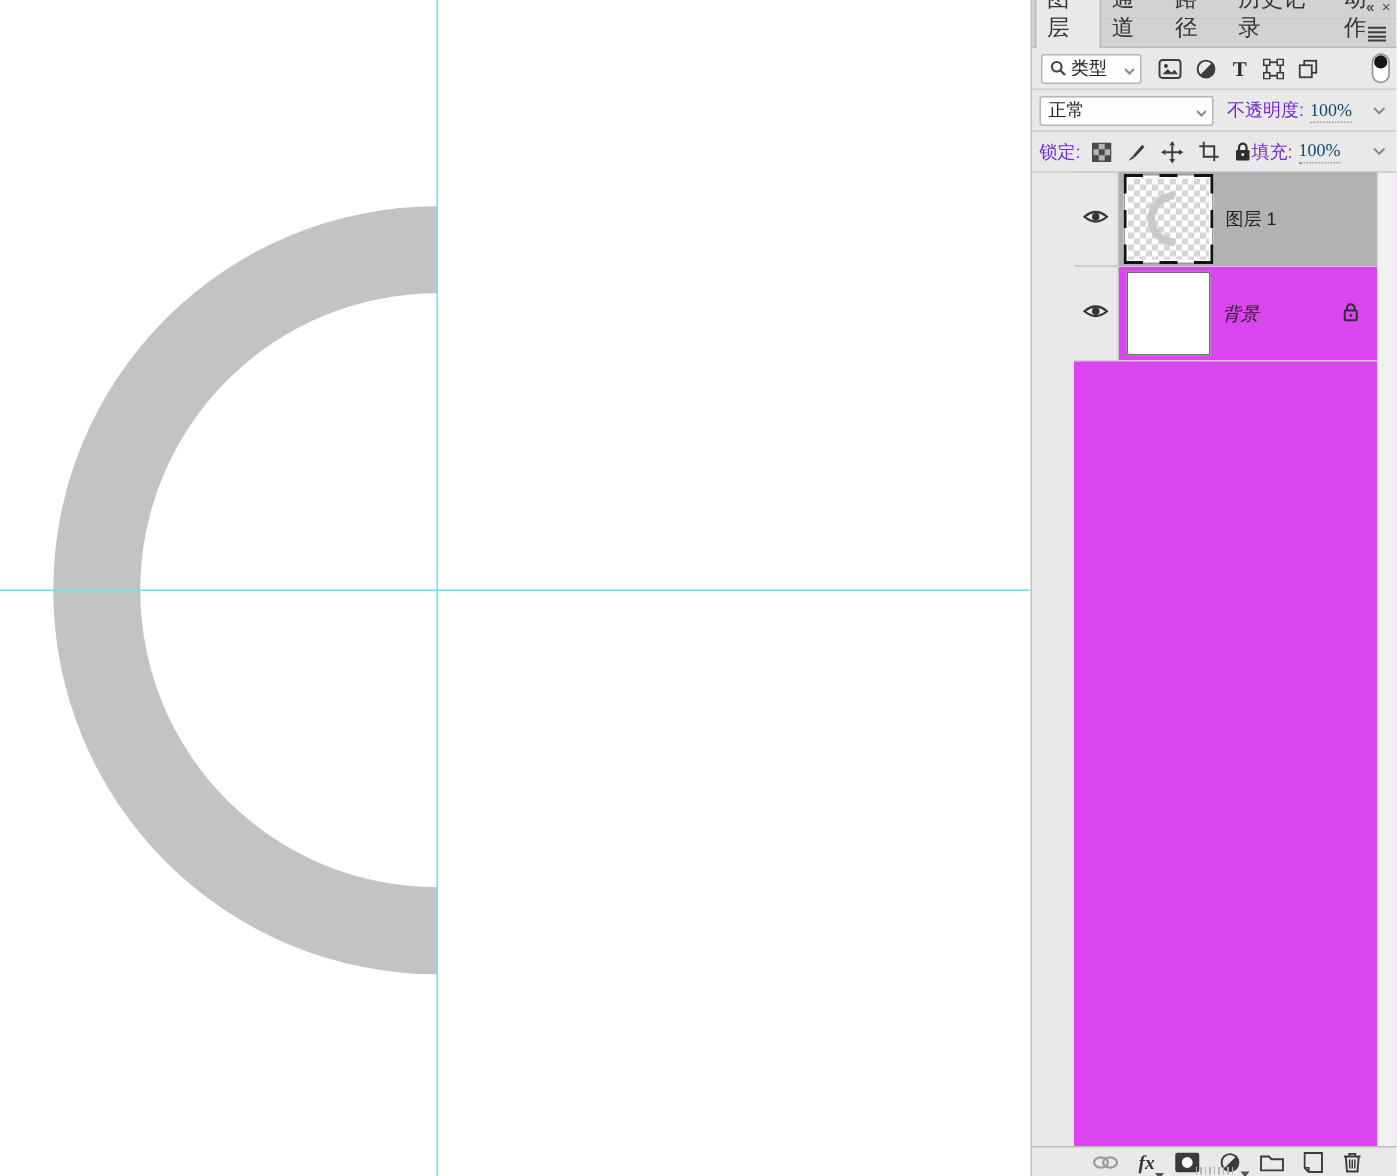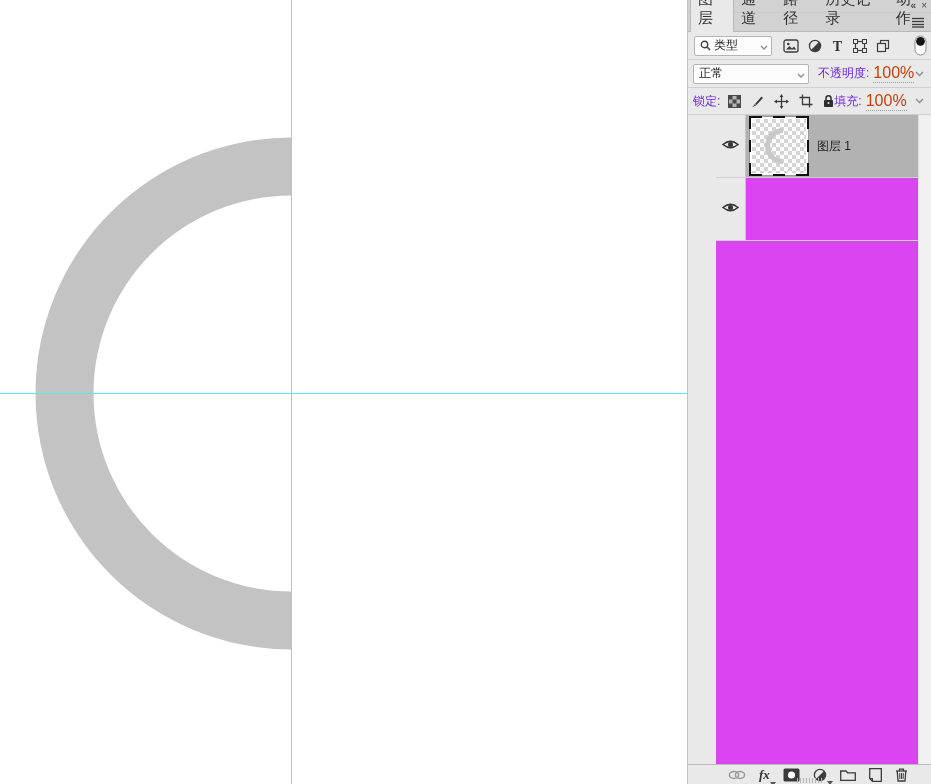--- a/index.html
+++ b/index.html
@@ -30,28 +30,28 @@
   #panel-menu-btn { position:absolute; right:6px; top:4px; }
 
   .prow { display:flex; align-items:center; border-bottom:1px solid #cfcfcf; background:#e9e9e9; }
   #filter-row { height:28px; padding:0 4px 0 6px; }
   #blend-row  { height:28px; padding:0 4px 0 5px; }
   #lock-row   { height:27px; padding:0 4px 0 5px; }
 
   .dropdown { background:#fdfdfd; border:1px solid #b5b5b5; border-radius:2px; height:20px;
     display:flex; align-items:center; padding:0 3px 0 5px; gap:3px; }
   .dropdown .dd-label { flex:1; font-size:12px; color:#222; white-space:nowrap; }
-  #kind-dropdown { width:78px; }
+  #kind-dropdown { width:67px; }
   #blend-dropdown { width:116px; }
   .chev { flex:none; }
 
   .icon-btn { display:inline-flex; align-items:center; justify-content:center; flex:none; }
   .filter-icons { display:flex; align-items:center; gap:9px; margin-left:11px; }
   .lbl { font-size:12px; color:#6d28d9; white-space:nowrap; }
-  .scrub-value { font-size:16px; color:#c2410c; border-bottom:1px dotted #9a9a9a; padding-bottom:0px; }
+  .scrub-value { font-size:12px; color:#0c4a6e; border-bottom:1px dotted #9a9a9a; padding-bottom:0px;font-family:Liberation Serif, serif; }
 
   
   #layers-list { position:relative; flex:1; background:#d946ef;margin-left:28px; }
   #scroll-gutter { position:absolute; right:0; top:0; bottom:0; width:13px;
     background:#f1f1f1; border-left:1px solid #ddd; }
   .layer-row { height:63px; display:flex; align-items:stretch; border-bottom:1px solid #cfcfcf; margin-right:13px; }
   .eye-cell { width:30px; flex:none; display:flex; align-items:center; justify-content:center;
     border-right:1px solid #c6c6c6; background:#e9e9e9; }
   .row-body { flex:1; display:flex; align-items:center; padding-left:3px; }
   .row-body.selected { background:#b2b2b2; }
@@ -286,20 +286,31 @@
 
       <div class="layer-row">
         <div class="eye-cell">
           <span>
             <svg width="17" height="11">
                 <path d="M1 5.5 Q8.5 -0.8 16 5.5 Q8.5 11.8 1 5.5 Z" fill="none" stroke="#353535" stroke-width="1.5"></path>
               <circle cx="8.5" cy="5.5" r="2.5" fill="#353535"></circle>
               </svg>
           </span>
         </div>
+        <div class="row-body">
+          <div id="thumb2"></div>
+          <span class="layer-name italic">背景</span>
+          <span class="row-lock">
+            <svg width="11" height="14">
+                <path d="M3 6 V4.3 A2.5 2.5 0 0 1 8 4.3 V6" fill="none" stroke="#2e2e2e" stroke-width="1.4"></path>
+              <rect x="1.5" y="6" width="8" height="6.5" rx="0.8" fill="none" stroke="#2e2e2e" stroke-width="1.3"></rect>
+              <rect x="4.8" y="8.5" width="1.6" height="1.6" fill="#2e2e2e"></rect>
+              </svg>
+          </span>
+        </div>
       </div>
     </div>
 
     <div id="panel-footer">
       <span class="icon-btn">
         <svg width="18" height="10">
             <ellipse cx="6" cy="5" rx="4.6" ry="3.4" fill="none" stroke="#9b9b9b" stroke-width="1.5"></ellipse>
           <ellipse cx="12" cy="5" rx="4.6" ry="3.4" fill="none" stroke="#9b9b9b" stroke-width="1.5"></ellipse>
           </svg>
       </span>

